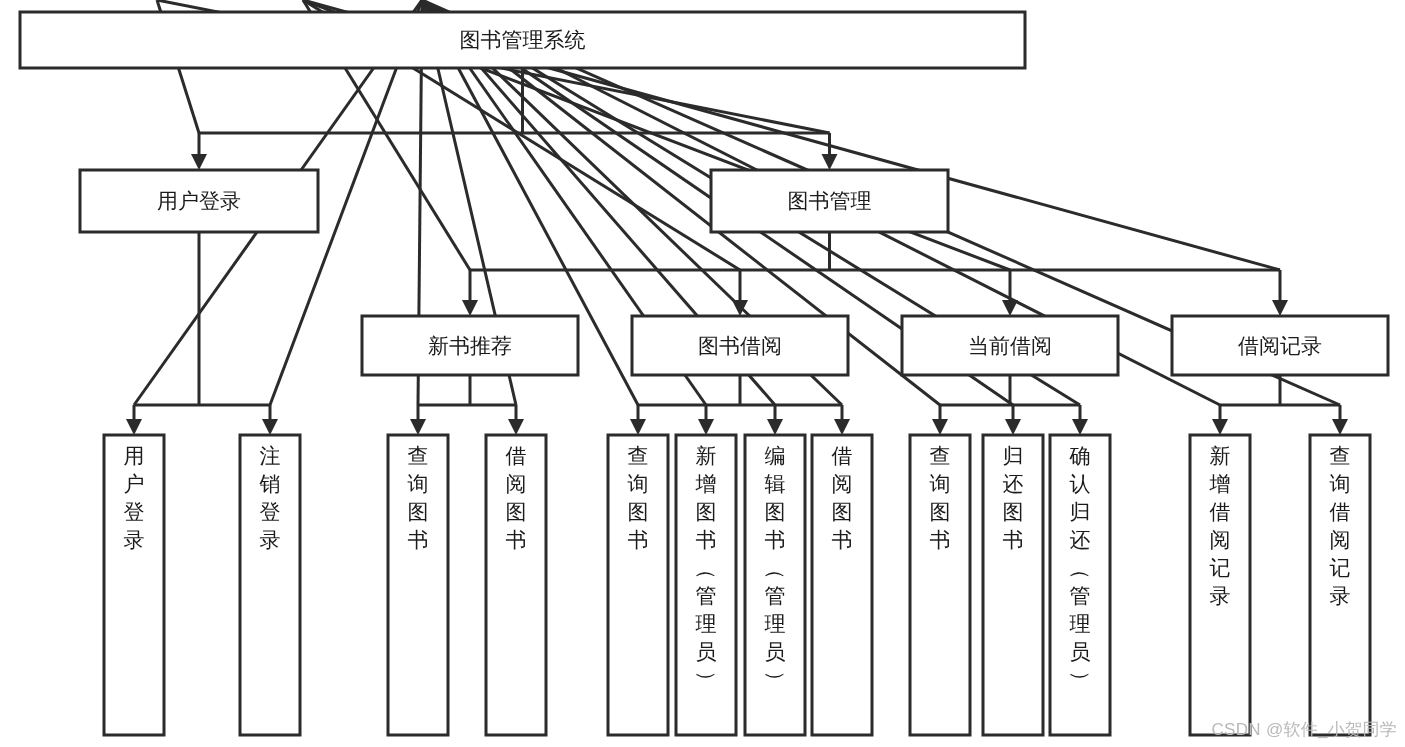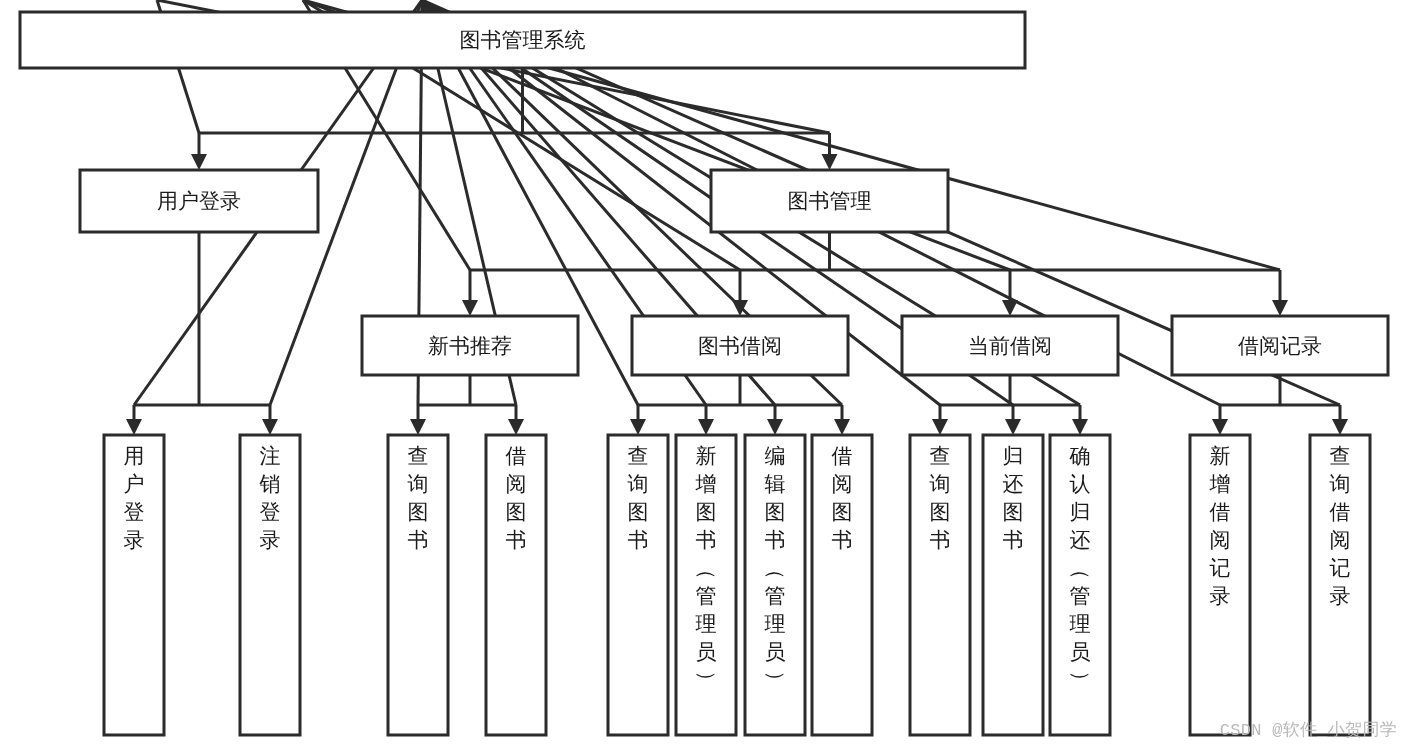--- a/index.html
+++ b/index.html
@@ -52,21 +52,21 @@
     stroke-linecap: butt;
   }
   .arrow-head {
     fill: #2b2b2b;
     stroke: none;
   }
   .watermark {
     position: absolute;
     right: 8px;
     bottom: 6px;
-    font-family: Liberation Mono, monospace;
+    font-family: Liberation Sans, sans-serif;
     font-size: 17px;
     color: #b9b9b9;
     letter-spacing: 0.3px;
     white-space: nowrap;
     pointer-events: none;
   }
 </style>
 </head>
 <body>
 

